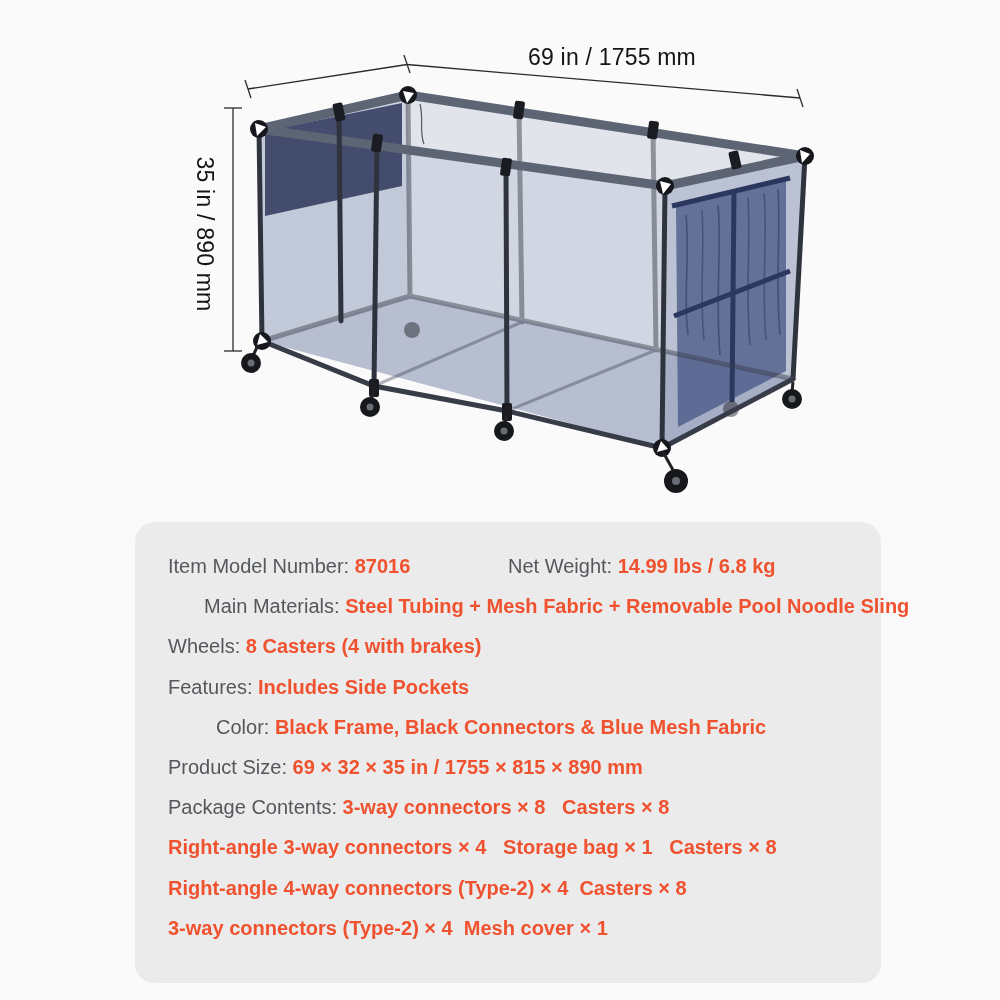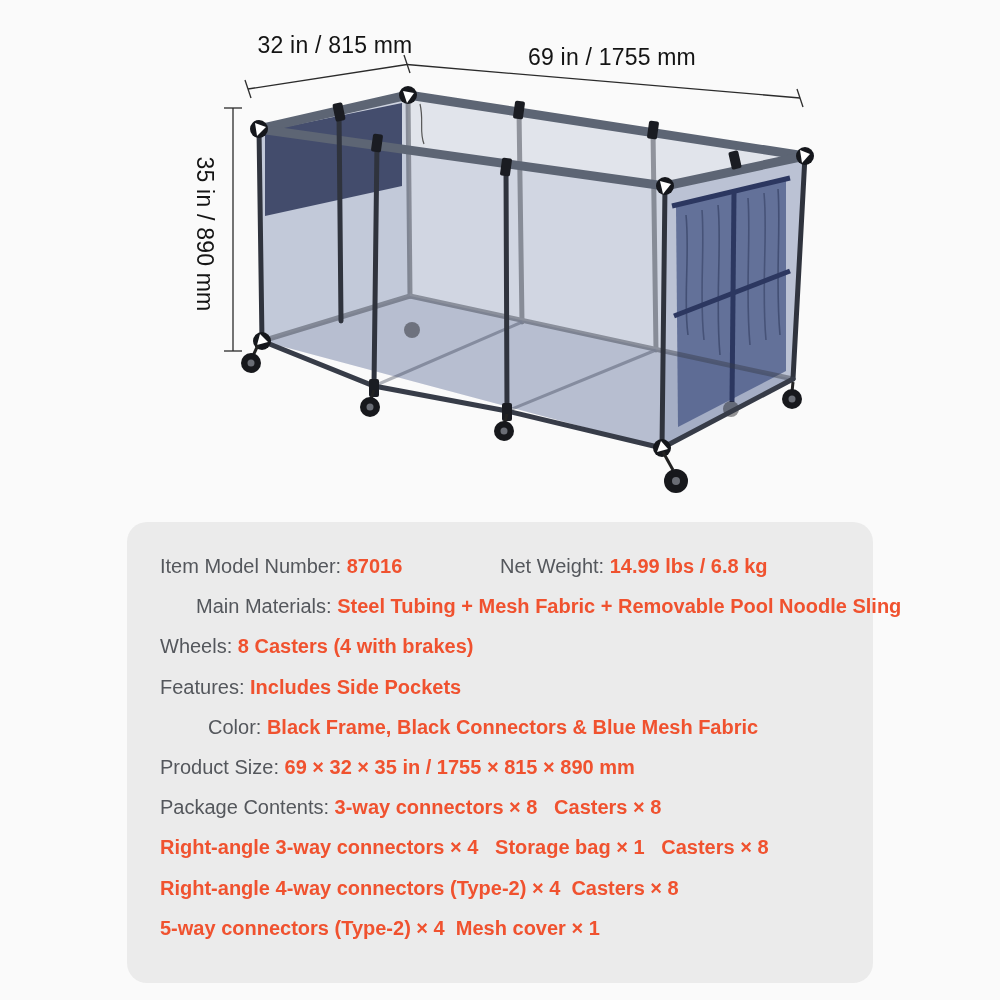--- a/index.html
+++ b/index.html
@@ -28,21 +28,21 @@
     font-size:23px;
     color:var(--dim-text);
     font-weight:400;
     letter-spacing:.2px;
     white-space:nowrap;
   }
   .dim-label.center{transform:translate(-50%,-50%);}
   .dim-label.rot{transform:translate(-50%,-50%) rotate(90deg);}
   .spec-panel{
     position:absolute;
-    left:127px;top:522px;
+    left:135px;top:522px;
     width:746px;height:461px;
     background:var(--panel-bg);
     border-radius:20px;
   }
   .spec-rows{position:absolute;left:0;top:24px;right:0;}
   .spec-row{position:relative;height:40.2px;}
   .spec-group{
     position:absolute;top:50%;transform:translateY(-50%);
     white-space:pre;font-size:20px;line-height:1;
   }
@@ -175,21 +175,20 @@
       <line x1="245" y1="80" x2="251" y2="98" class="dimline"></line>
       <line x1="404" y1="55" x2="410" y2="73" class="dimline"></line>
       <line x1="407" y1="64.5" x2="800" y2="98" class="dimline"></line>
       <line x1="797" y1="89" x2="803" y2="107" class="dimline"></line>
       <line x1="233" y1="108" x2="233" y2="351" class="dimline"></line>
       <line x1="224" y1="108" x2="242" y2="108" class="dimline"></line>
       <line x1="224" y1="351" x2="242" y2="351" class="dimline"></line>
     </g>
   </svg>
 
-  <div class="dim-label center" style="left:335px;top:45px;">32 in / 815 mm</div>
   <div class="dim-label center" style="left:612px;top:57px;">69 in / 1755 mm</div>
   <div class="dim-label rot" style="left:204px;top:234px;">35 in / 890 mm</div>
 </div>
 
 <div class="spec-panel">
   <div class="spec-rows">
       <div class="spec-row">
         <div class="spec-group" style="left: 33px;"><span class="label">Item Model Number: </span><span class="value">87016</span></div>
         <div class="spec-group" style="left: 373px;"><span class="label">Net Weight: </span><span class="value">14.99 lbs / 6.8 kg</span></div>
       </div>
@@ -211,16 +210,16 @@
       <div class="spec-row">
         <div class="spec-group" style="left: 33px;"><span class="label">Package Contents: </span><span class="value">3-way connectors × 8   Casters × 8</span></div>
       </div>
       <div class="spec-row">
         <div class="spec-group" style="left: 33px;"><span class="value">Right-angle 3-way connectors × 4   Storage bag × 1   Casters × 8</span></div>
       </div>
       <div class="spec-row">
         <div class="spec-group" style="left: 33px;"><span class="value">Right-angle 4-way connectors (Type-2) × 4  Casters × 8</span></div>
       </div>
       <div class="spec-row">
-        <div class="spec-group" style="left: 33px;"><span class="value">5-way connectors (Type-2) × 4  Mesh cover × 1</span></div>
+        <div class="spec-group" style="left: 33px;"><span class="value">3-way connectors (Type-2) × 4  Mesh cover × 1</span></div>
       </div>
     </div>
 </div>
 
 </body></html>

